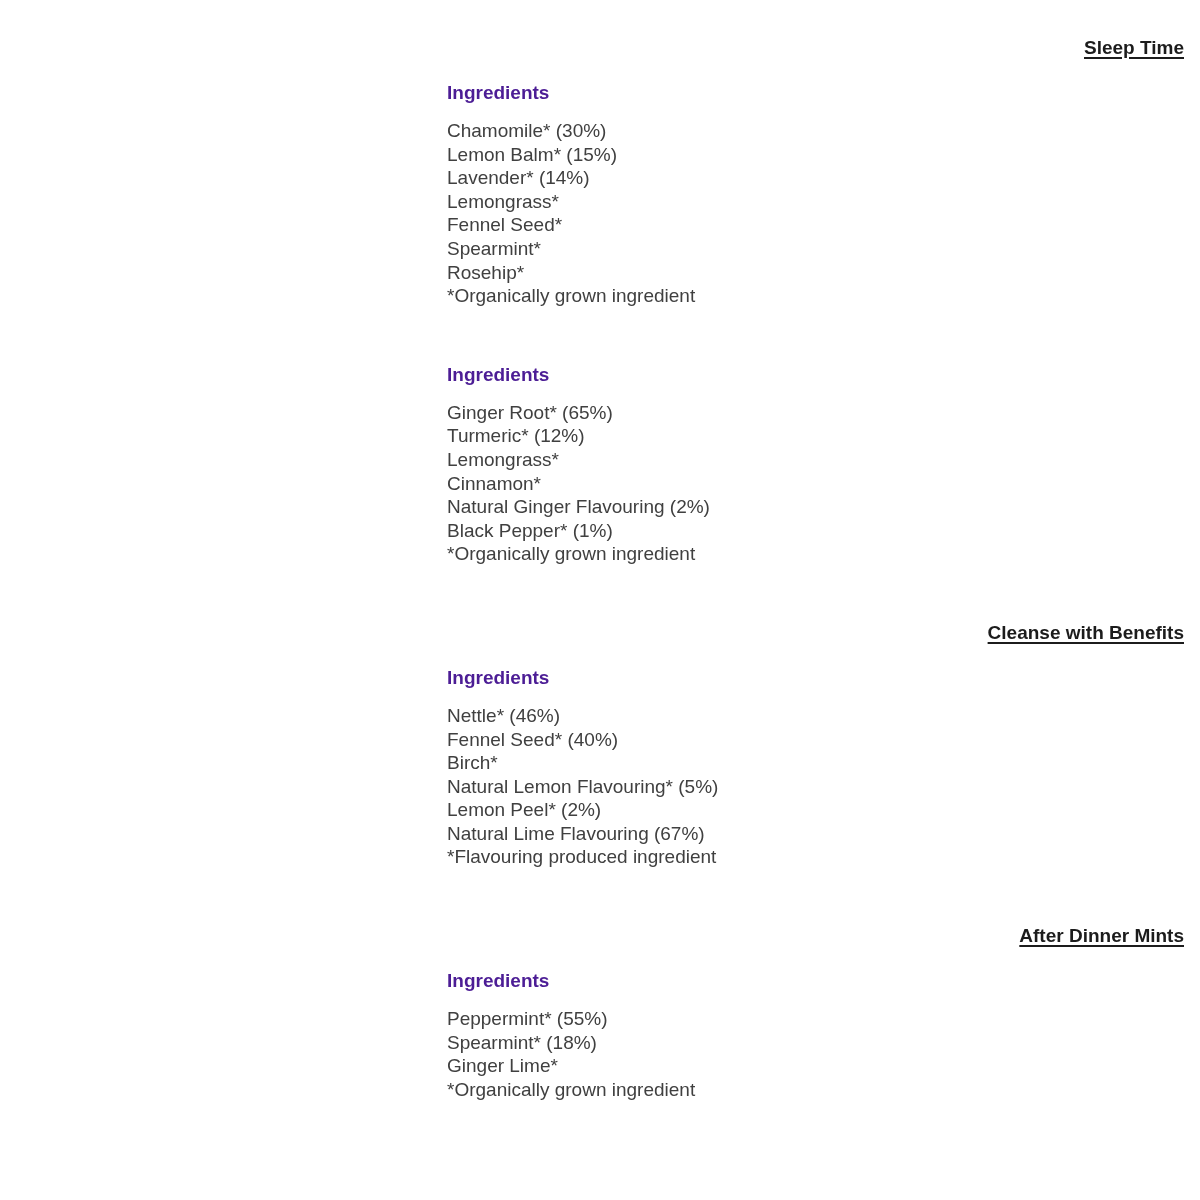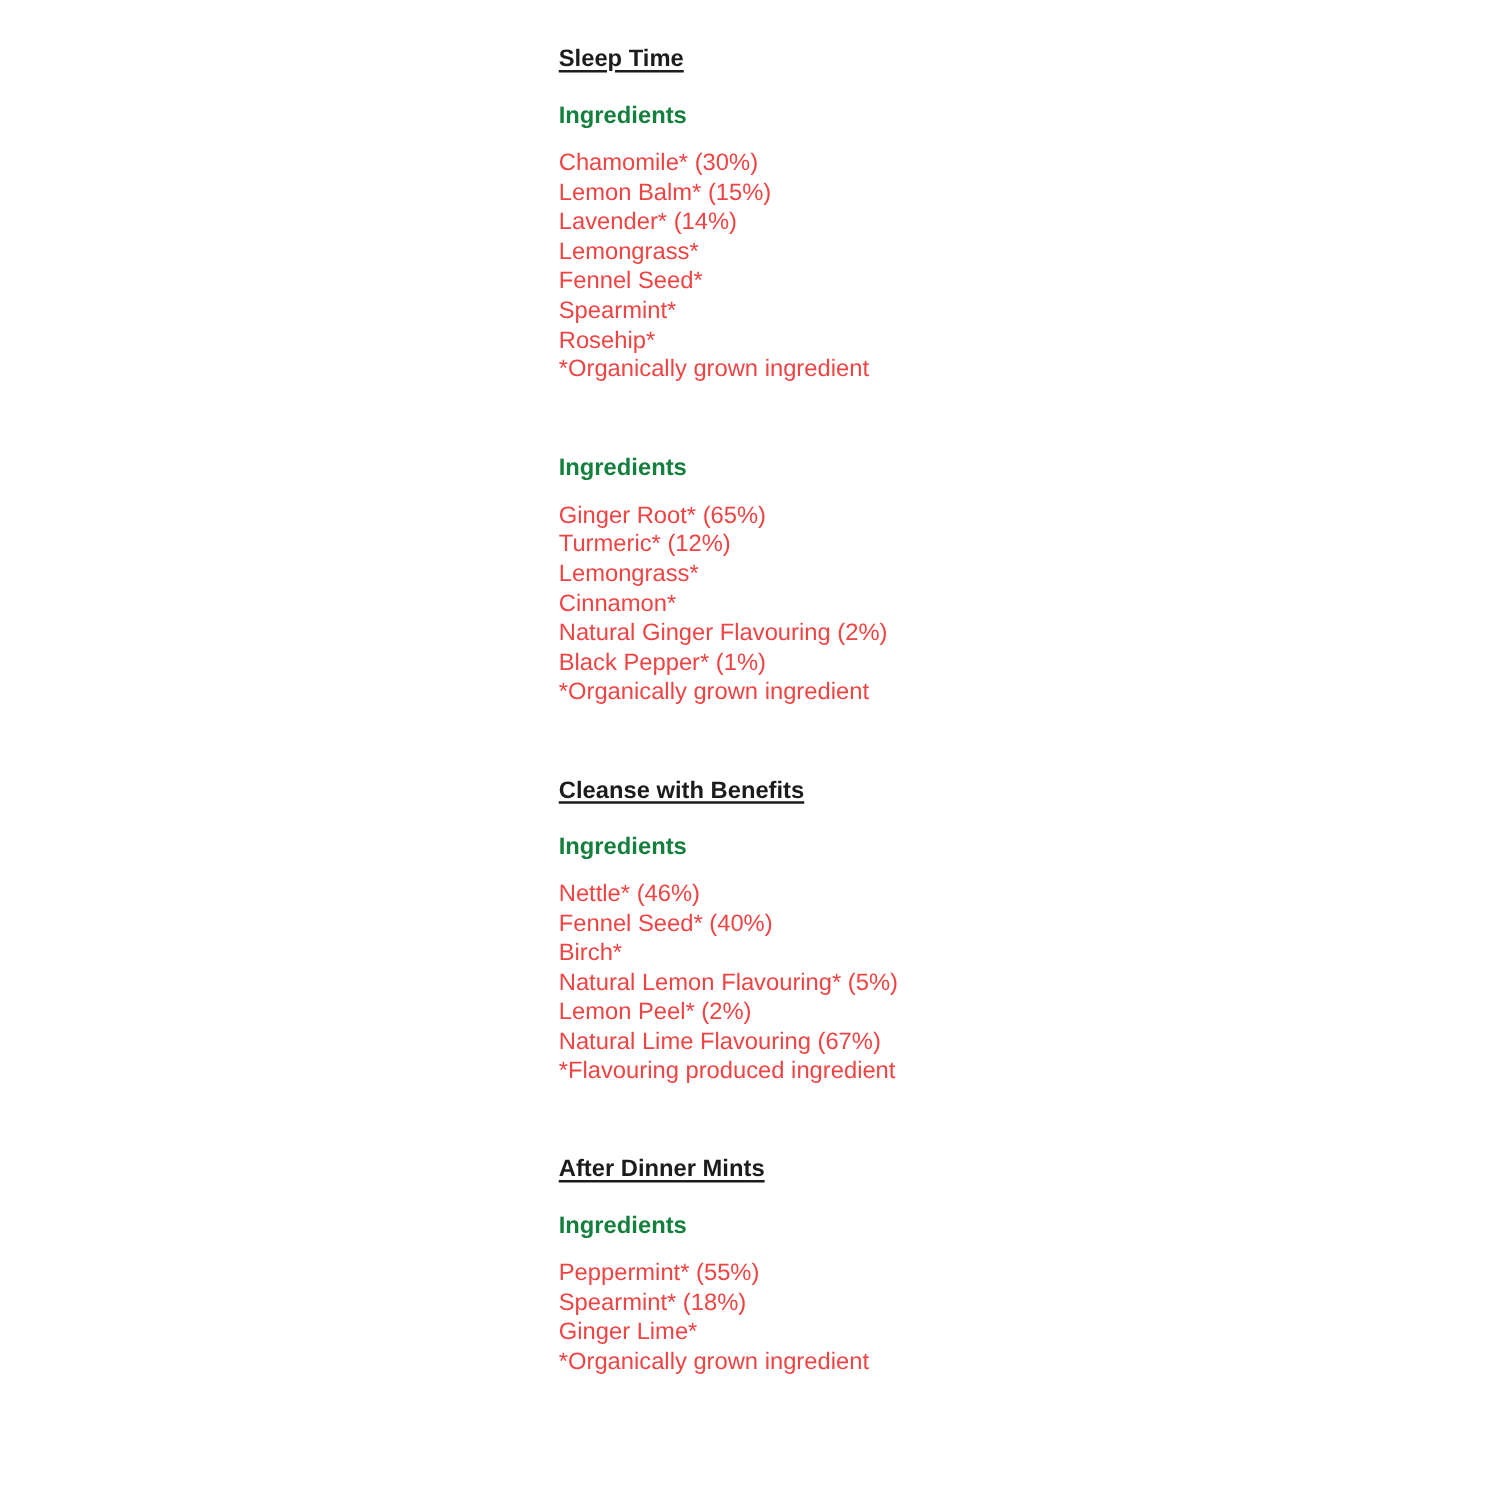--- a/index.html
+++ b/index.html
@@ -20,33 +20,34 @@
   .tea-section {
     margin: 0 0 55px 0;
   }
   .section-title {
     font-size: 19px;
     font-weight: bold;
     color: #1c1c1c;
     text-decoration: underline;
     text-underline-offset: 3px;
     text-decoration-thickness: 1.5px;
-    margin: 0 4px 21px 0;
+    margin: 0 16px 21px 0;
     line-height: 24px;
+    text-align: right;
   }
   .ingredients-heading {
     font-size: 19px;
     font-weight: bold;
-    color: #15803d;
+    color: #4c1d95;
     margin: 0 0 14px 0;
     line-height: 24px;
   }
   .ingredient-line {
     font-size: 19px;
-    color: #ef4444;
+    color: #404040;
     line-height: 23.6px;
     margin: 0;
   }
 </style>
 </head>
 <body>
 
 <main class="doc">
   <div id="sections-root">
   <section class="tea-section">

